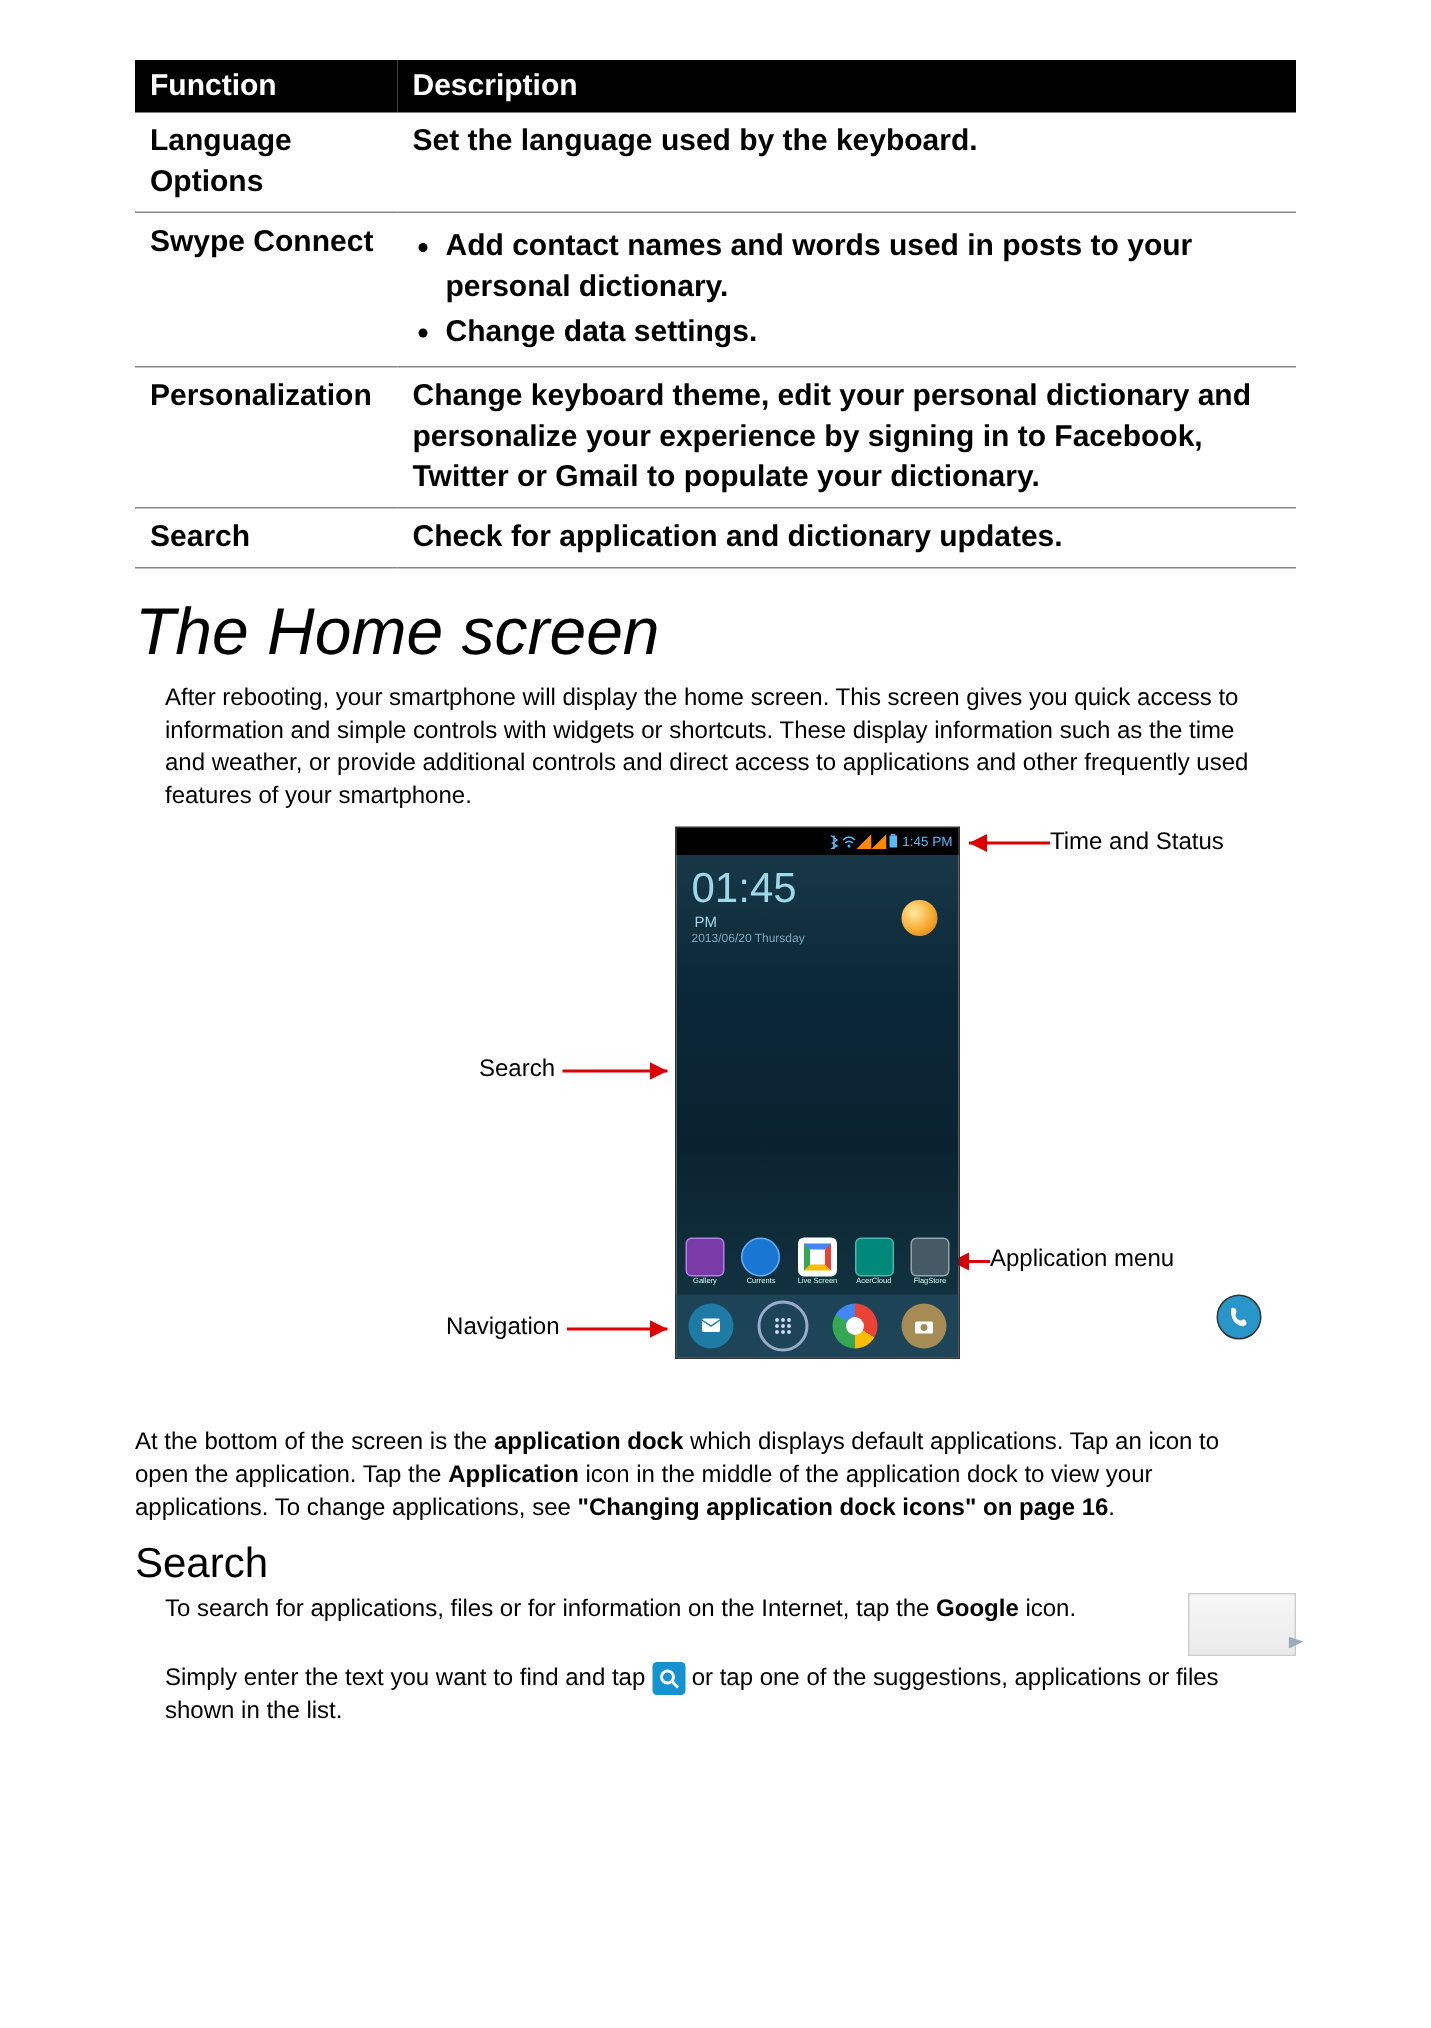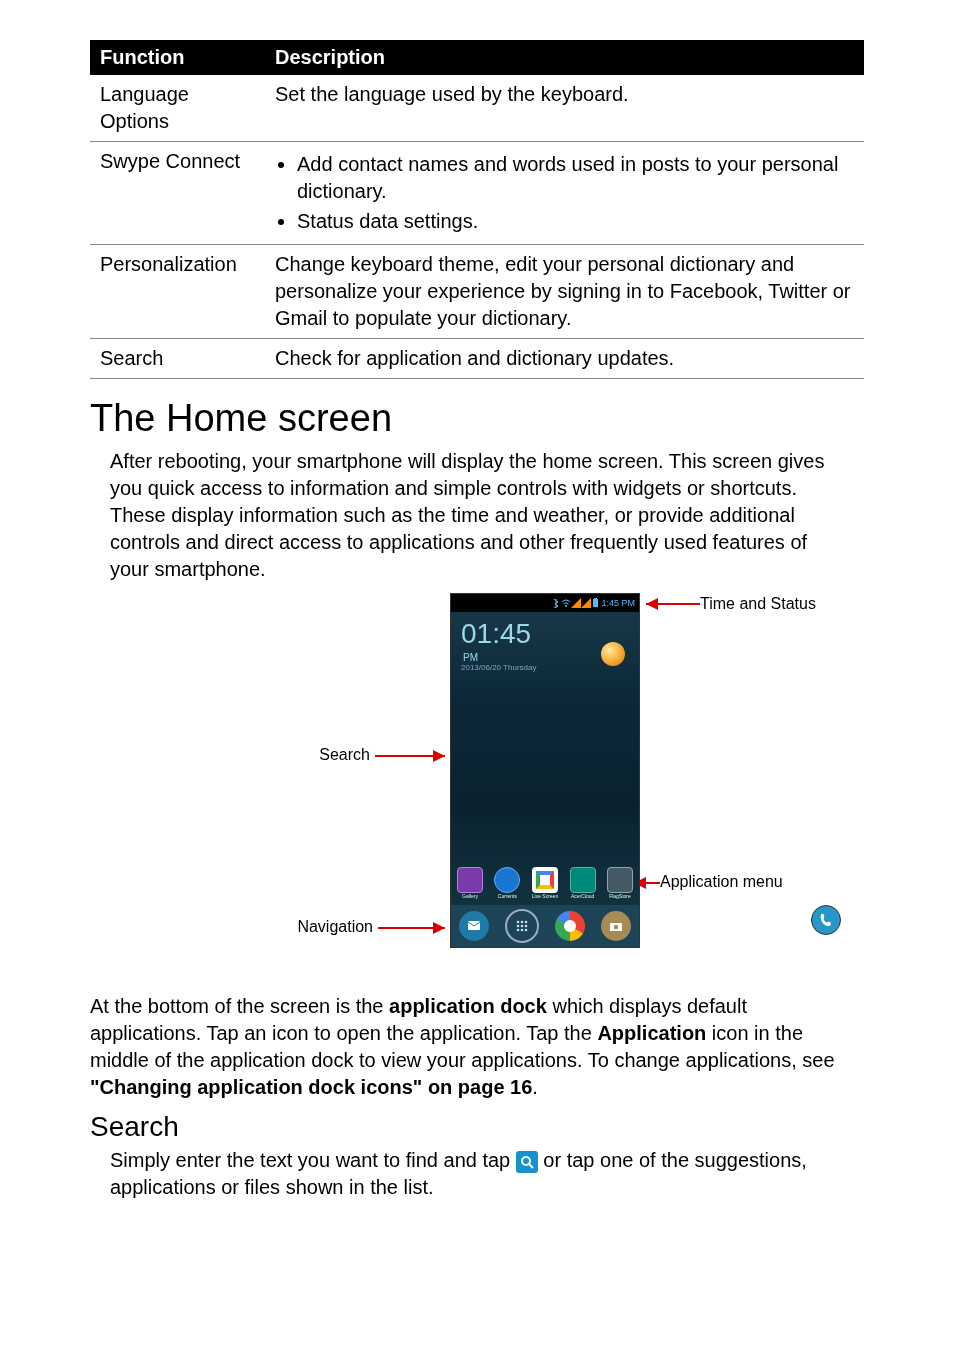--- a/index.html
+++ b/index.html
@@ -30,44 +30,46 @@
     background: #000;
     color: #fff;
     text-align: left;
     font-weight: bold;
     padding: 4px 10px;
   }
   table.spec td {
     vertical-align: top;
     padding: 6px 10px 6px 10px;
     border-bottom: 1px solid #888;
+    font-weight: bold;
   }
   table.spec td.fn {
     width: 155px;
   }
   table.spec ul {
     margin: 0;
     padding-left: 22px;
   }
   table.spec ul li {
     margin: 3px 0;
   }
 
   h1.section {
-    font-size: 38px;
+    font-size: 44px;
     font-weight: normal;
     margin: 18px 0 8px 0;
+    font-style: italic;
   }
   h2.sub {
     font-size: 28px;
     font-weight: normal;
     margin: 8px 0 4px 0;
   }
   p.body {
-    font-size: 20px;
+    font-size: 16px;
     line-height: 1.35;
     margin: 4px 16px 10px 0;
   }
   p.body.indent {
     margin-left: 20px;
   }
   .bold { font-weight: bold; }
 
   
   .diagram {
@@ -202,21 +204,21 @@
     <tbody>
       <tr>
         <td class="fn">Language Options</td>
         <td>Set the language used by the keyboard.</td>
       </tr>
       <tr>
         <td class="fn">Swype Connect</td>
         <td>
           <ul>
             <li>Add contact names and words used in posts to your personal dictionary.</li>
-            <li>Status data settings.</li>
+            <li>Change data settings.</li>
           </ul>
         </td>
       </tr>
       <tr>
         <td class="fn">Personalization</td>
         <td>Change keyboard theme, edit your personal dictionary and personalize your experience by signing in to Facebook, Twitter or Gmail to populate your dictionary.</td>
       </tr>
       <tr>
         <td class="fn">Search</td>
         <td>Check for application and dictionary updates.</td>
@@ -358,20 +360,26 @@
       </div>
     </div>
   </div>
 
   <p class="body">
     <span>At the bottom of the screen is the </span><span class="bold">application dock</span><span> which displays default applications. Tap an icon to open the application. Tap the </span><span class="bold">Application</span><span> icon in the middle of the application dock to view your applications. To change applications, see </span><span class="bold">"Changing application dock icons" on page 16</span><span>.</span>
   </p>
 
   <h2 class="sub">Search</h2>
 
+  <div class="clearfix">
+    <span class="google-thumb"></span>
+    <p class="body indent">
+      <span>To search for applications, files or for information on the Internet, tap the </span><span class="bold">Google</span><span> icon.</span>
+    </p>
+  </div>
 
   <p class="body indent">
     <span>Simply enter the text you want to find and tap </span><span class="inline-search-ic">
         <svg width="14" height="14" viewBox="0 0 14 14">
           <circle cx="6" cy="6" r="4" stroke="#fff" stroke-width="2" fill="none"></circle>
           <line x1="9" y1="9" x2="13" y2="13" stroke="#fff" stroke-width="2"></line>
         </svg>
       </span><span> or tap one of the suggestions, applications or files shown in the list.</span>
   </p>
 

